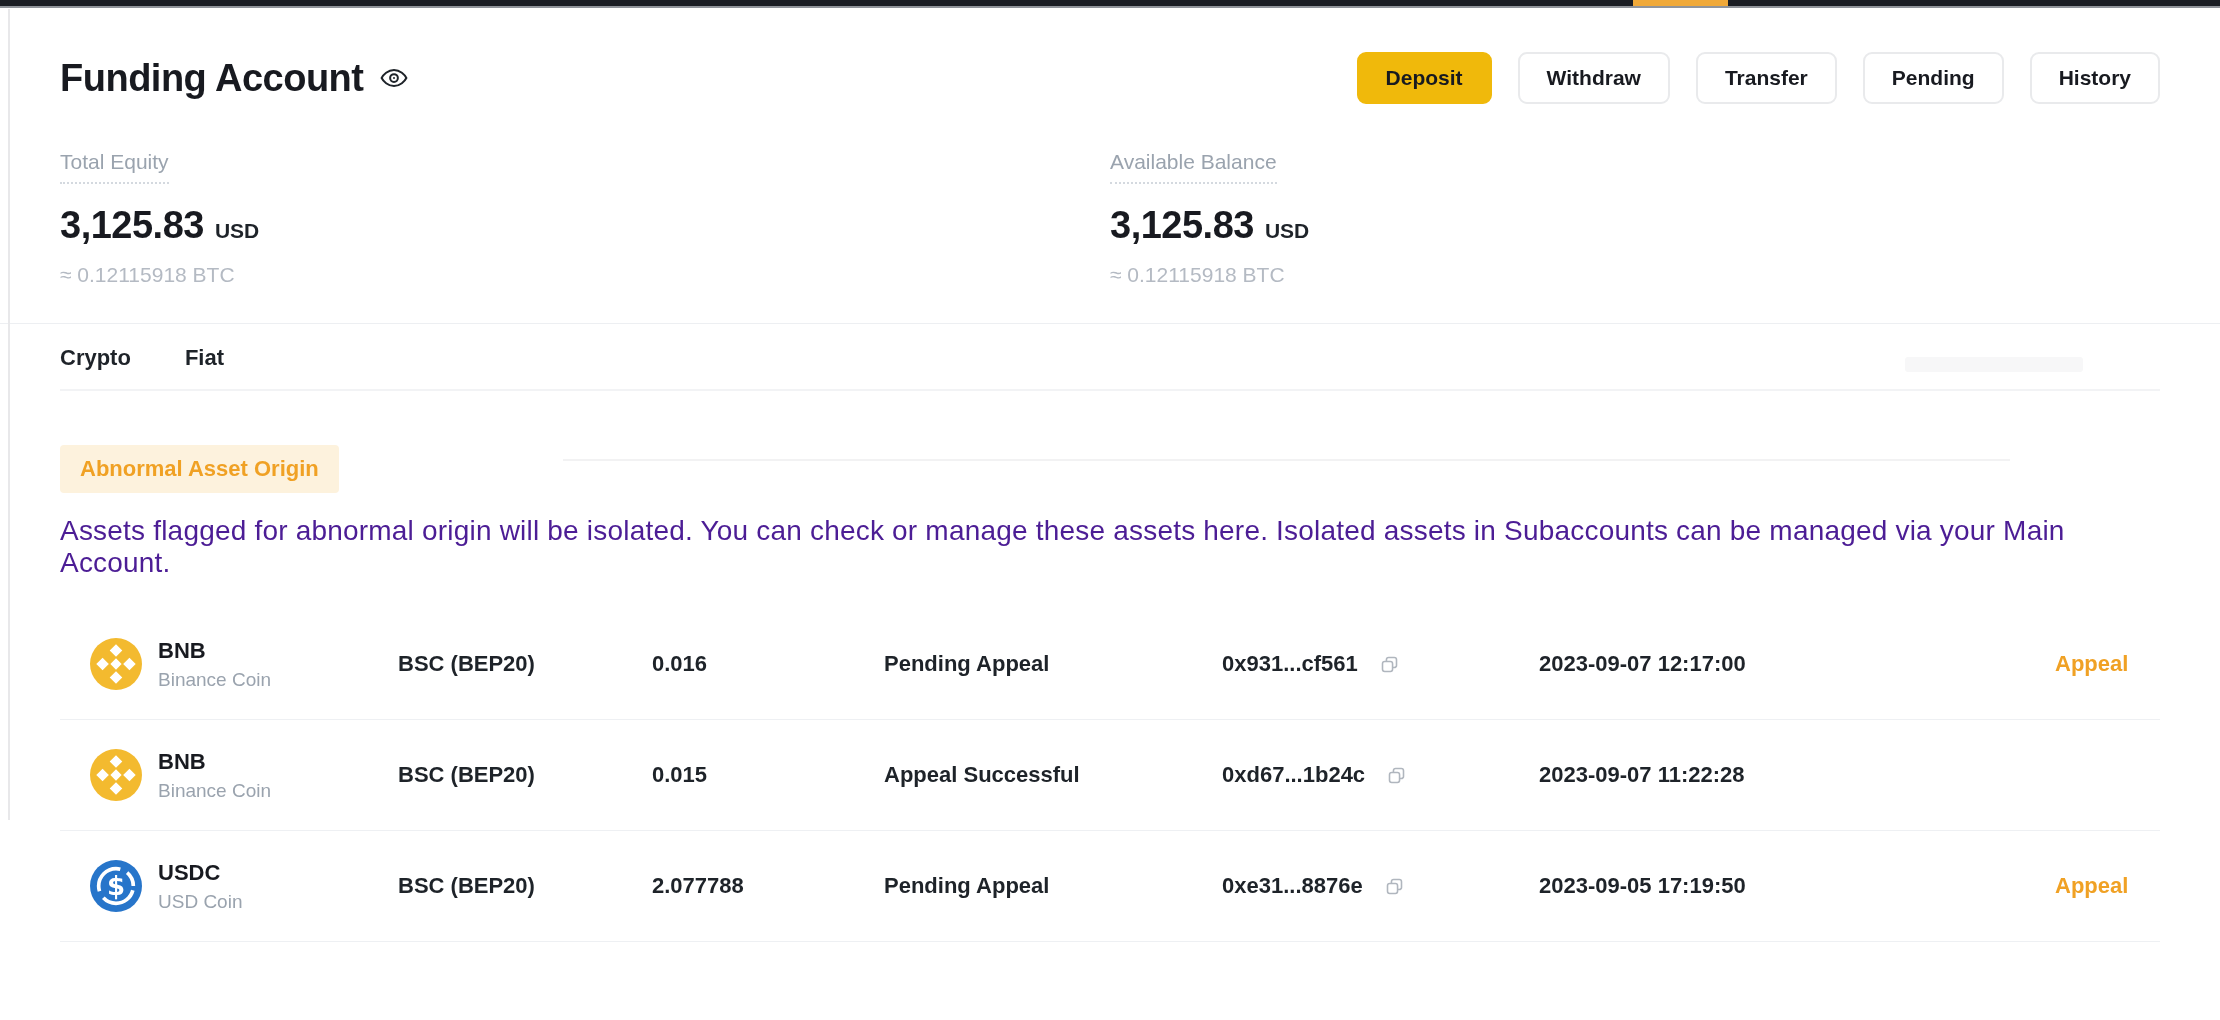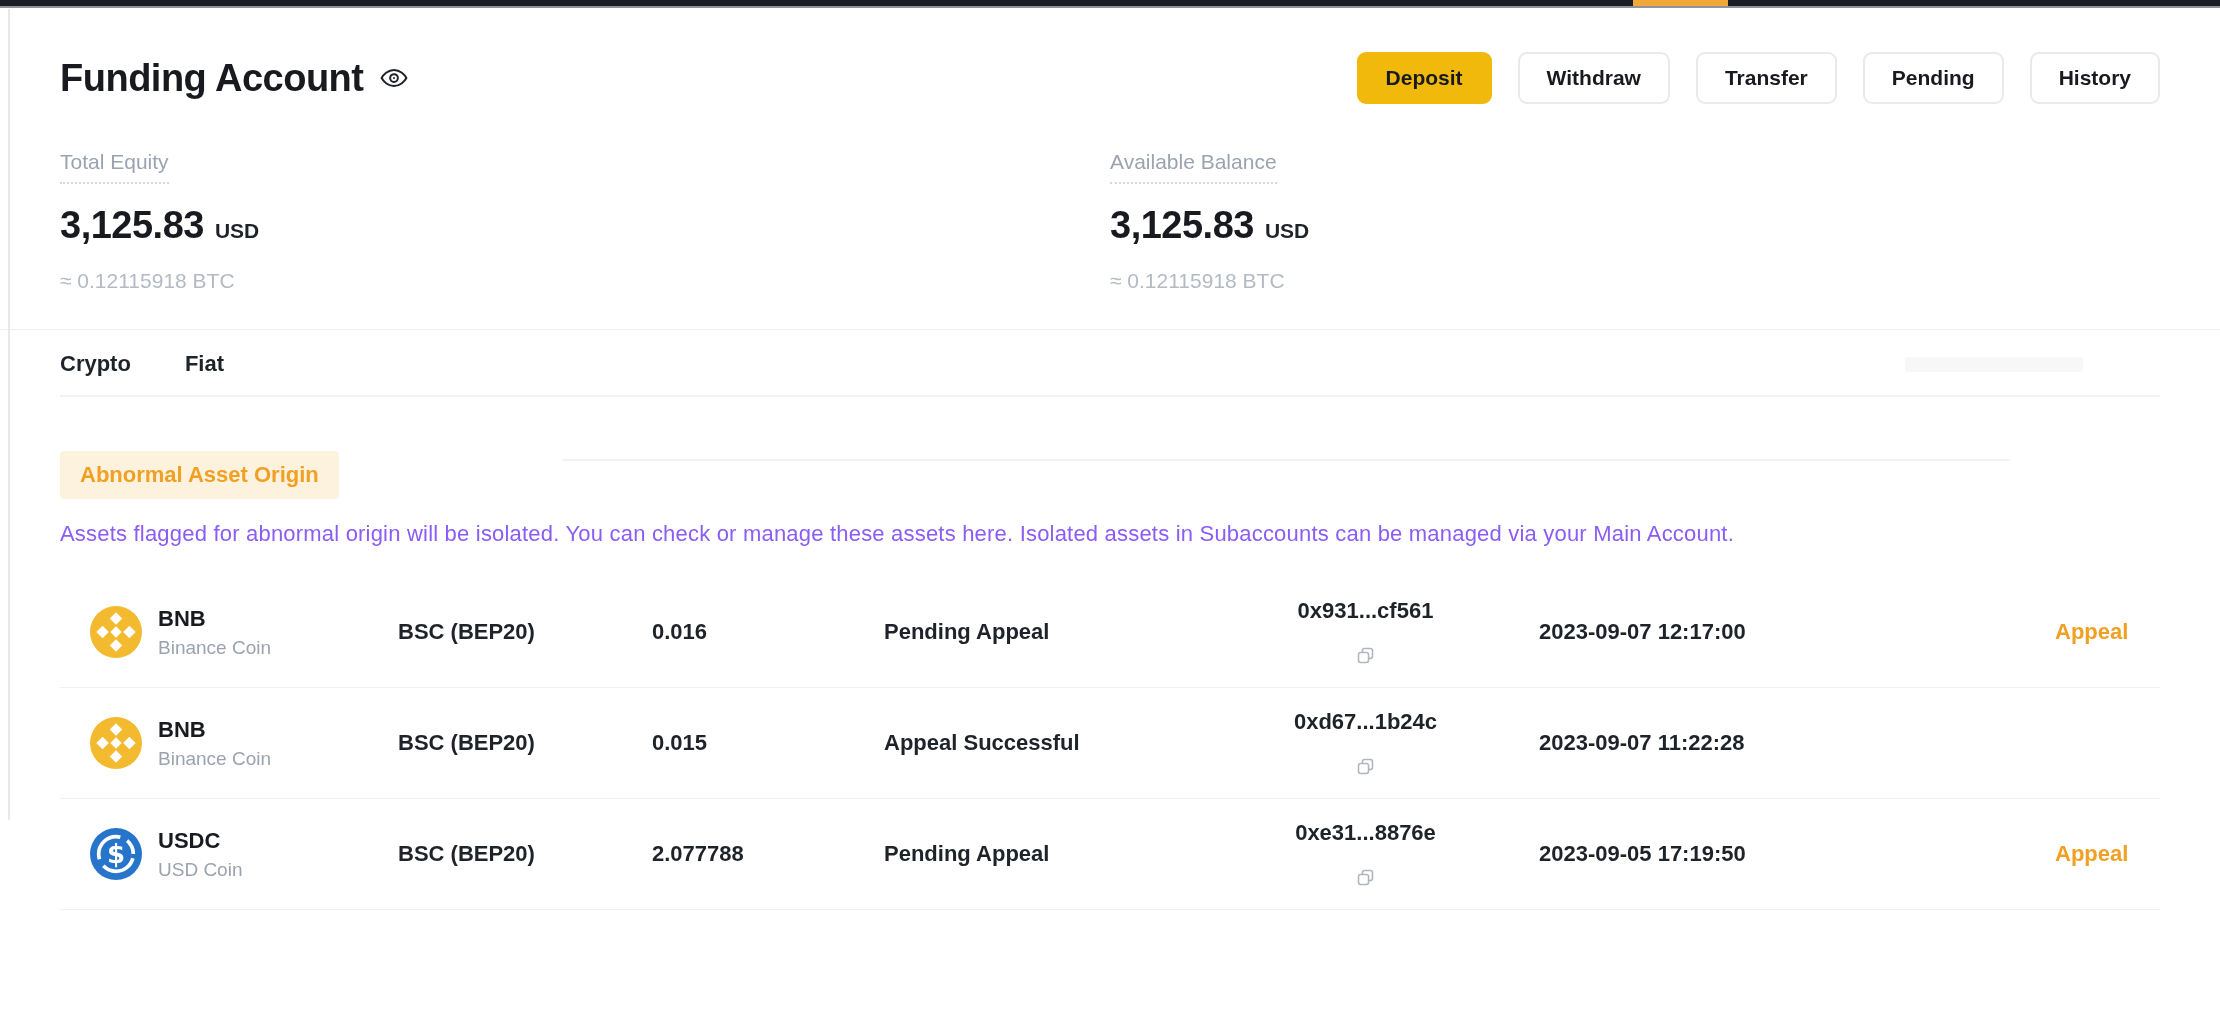--- a/index.html
+++ b/index.html
@@ -23,50 +23,50 @@
   .btn{height:52px;padding:0 27px;border-radius:9px;font-size:21px;font-weight:700;display:flex;align-items:center;justify-content:center;background:#fff;border:2px solid #e9eaec;color:#181A20;cursor:pointer;box-sizing:border-box;}
   .btn.primary{background:#F0B90B;border-color:#F0B90B;}
 
   
   .balances{display:flex;margin-top:46px;}
   .balance{width:1068px;}
   .balance-label{display:inline-block;font-size:21px;color:#9aa3ae;padding-bottom:8px;border-bottom:2px dotted #d4d9df;}
   .balance-value-row{margin-top:20px;display:flex;align-items:baseline;gap:11px;}
   .balance-value{font-size:38px;font-weight:700;letter-spacing:-0.5px;color:#181A20;}
   .balance-currency{font-size:21px;font-weight:700;color:#1E2329;}
-  .balance-approx{margin-top:22px;font-size:21px;color:#b4bac3;}
+  .balance-approx{margin-top:16px;font-size:21px;color:#b4bac3;}
 
   .section-divider{margin:36px -60px 0;height:1px;background:#edeff2;}
 
   
   .tabs-row{display:flex;gap:54px;border-bottom:2px solid #f2f3f5;}
   .tab{padding:21px 0 18px;font-size:22px;font-weight:600;color:#1E2329;cursor:pointer;}
   .tab.active{color:#F0A124;border-bottom:5px solid #F5B83D;margin-bottom:-2px;padding-bottom:13px;}
 
   
   .skeleton-rect{position:absolute;left:1905px;top:357px;width:178px;height:15px;background:#f7f7f8;border-radius:3px;}
   .skeleton-line{position:absolute;left:563px;top:459px;width:1447px;height:2px;background:#f2f2f3;}
 
   
   .badge{display:inline-block;margin-top:54px;background:#FDF2DD;color:#F0A124;font-size:22px;padding:11px 20px;border-radius:4px;font-weight:bold;}
-  .description{margin-top:22px;font-size:22px;color:#8b5cf6;letter-spacing:0.2px;}
+  .description{margin-top:22px;font-size:28px;color:#4c1d95;letter-spacing:0.2px;}
 
   
   .asset-table{margin-top:30px;}
   .thead,.trow{display:grid;grid-template-columns:308px 254px 232px 338px 317px 341px 175px 135px;align-items:center;}
   .thead{height:56px;background:#fafafa;border-radius:8px;color:#8a919e;font-size:20px;}
   .th{padding-left:30px;position:relative;white-space:nowrap;}
   .th + .th::before{content:"";position:absolute;left:0;top:13px;bottom:13px;width:1px;background:#ececee;}
   .trow{height:110px;border-bottom:1px solid #eef0f3;font-size:22px;font-weight:600;color:#1E2329;}
   .td{padding-left:30px;white-space:nowrap;}
   .currency-cell{display:flex;align-items:center;gap:16px;padding-left:30px;}
   .coin-icon svg{width:52px;height:52px;display:block;}
   .coin-symbol{font-size:22px;font-weight:700;color:#181A20;}
   .coin-name{margin-top:5px;font-size:19px;font-weight:400;color:#9aa3ae;}
-  .txid-cell{display:flex;align-items:center;gap:21px;padding-left:30px;flex-direction:column;}
+  .txid-cell{display:flex;align-items:center;gap:21px;padding-left:30px;}
   .copy-icon svg{width:21px;height:21px;display:block;}
   .copy-icon{cursor:pointer;}
   .appeal-link{color:#F0A124;font-weight:600;cursor:pointer;}
 </style>
 </head>
 <body>
 
 <div class="page">
 
   <div class="topbar">

